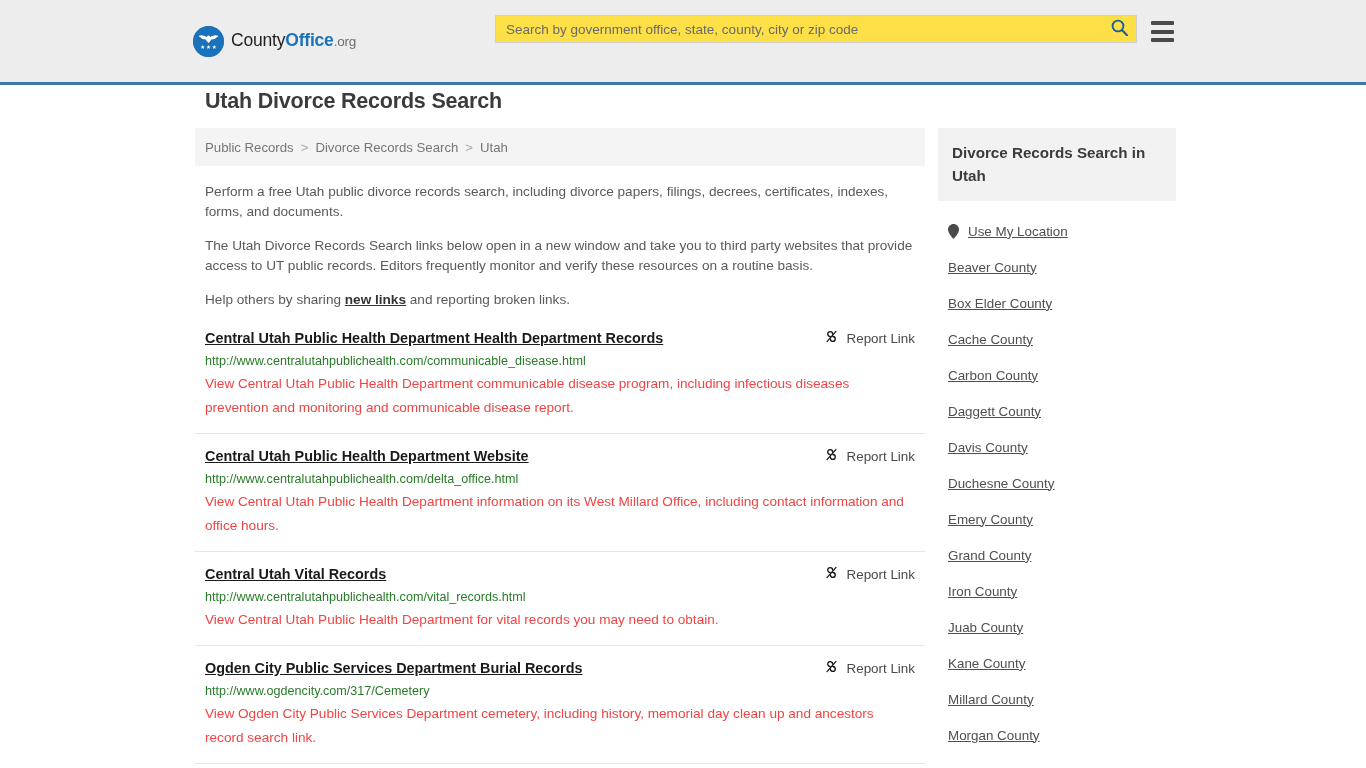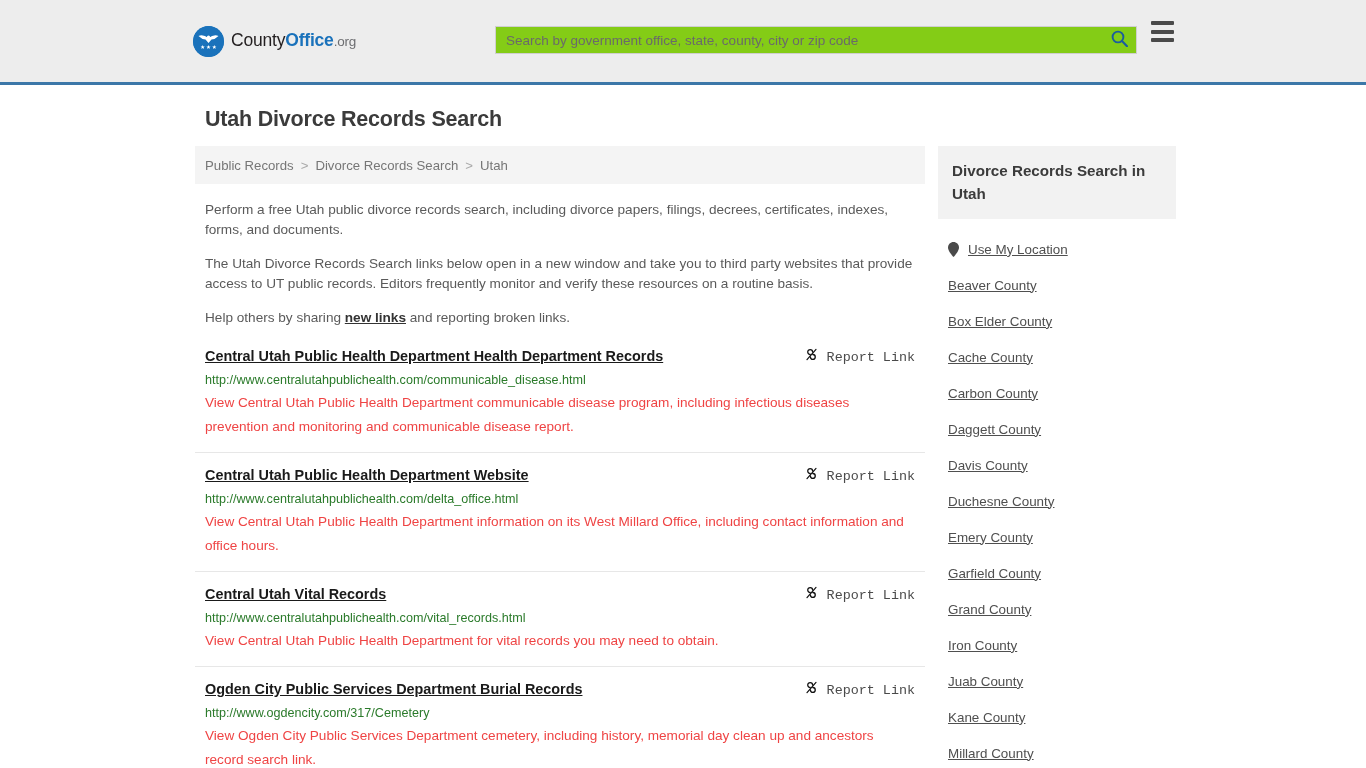--- a/index.html
+++ b/index.html
@@ -43,24 +43,24 @@
     white-space: nowrap;
     line-height: 1;
   }
   .bt-county { color: #231f20; }
   .bt-office { color: #1a72bb; font-weight: bold; }
   .bt-org { color: #6d6e71; font-size: 13.5px; }
 
   .search-wrap {
     position: absolute;
     left: 495px;
-    top: 26px;
+    top: 15px;
     width: 642px;
     height: 28px;
-    background: #84cc16;
+    background: #fde047;
     border: 1px solid #cfcfcf;
     display: flex;
     align-items: center;
   }
   .search-input {
     flex: 1 1 auto;
     border: 0;
     outline: none;
     height: 100%;
     padding: 0 10px;
@@ -89,21 +89,21 @@
     display: block; height: 4px; width: 23px;
     background: #4a4a4a; border-radius: 1px;
   }
 
   
   .page {
     position: relative;
     width: 1366px;
   }
   h1.page-title {
-    margin: 22px 0 0 205px;
+    margin: 4px 0 0 205px;
     font-size: 21.5px;
     font-weight: bold;
     color: #3b3b3b;
     letter-spacing: -0.2px;
   }
 
   .layout {
     display: flex;
     margin-left: 195px;
     margin-top: 14px;
@@ -165,21 +165,20 @@
     cursor: pointer;
     max-width: 615px;
   }
   .report-link {
     display: flex;
     align-items: center;
     gap: 8px;
     white-space: nowrap;
     cursor: pointer;
     padding-top: 1px;
-    font-family: Liberation Mono, monospace;
   }
   .report-link .label {
     font-size: 13.4px;
     color: #4a4a4a;
   }
   .result-url {
     display: block;
     font-size: 12.6px;
     color: #2a7a2a;
     margin-top: 5px;
@@ -390,23 +389,20 @@
         <div class="side-item">
           <a href="#">Davis County</a>
         </div>
         <div class="side-item">
           <a href="#">Duchesne County</a>
         </div>
         <div class="side-item">
           <a href="#">Emery County</a>
         </div>
         <div class="side-item">
-          <a href="#">Garfield County</a>
-        </div>
-        <div class="side-item">
           <a href="#">Grand County</a>
         </div>
         <div class="side-item">
           <a href="#">Iron County</a>
         </div>
         <div class="side-item">
           <a href="#">Juab County</a>
         </div>
         <div class="side-item">
           <a href="#">Kane County</a>

